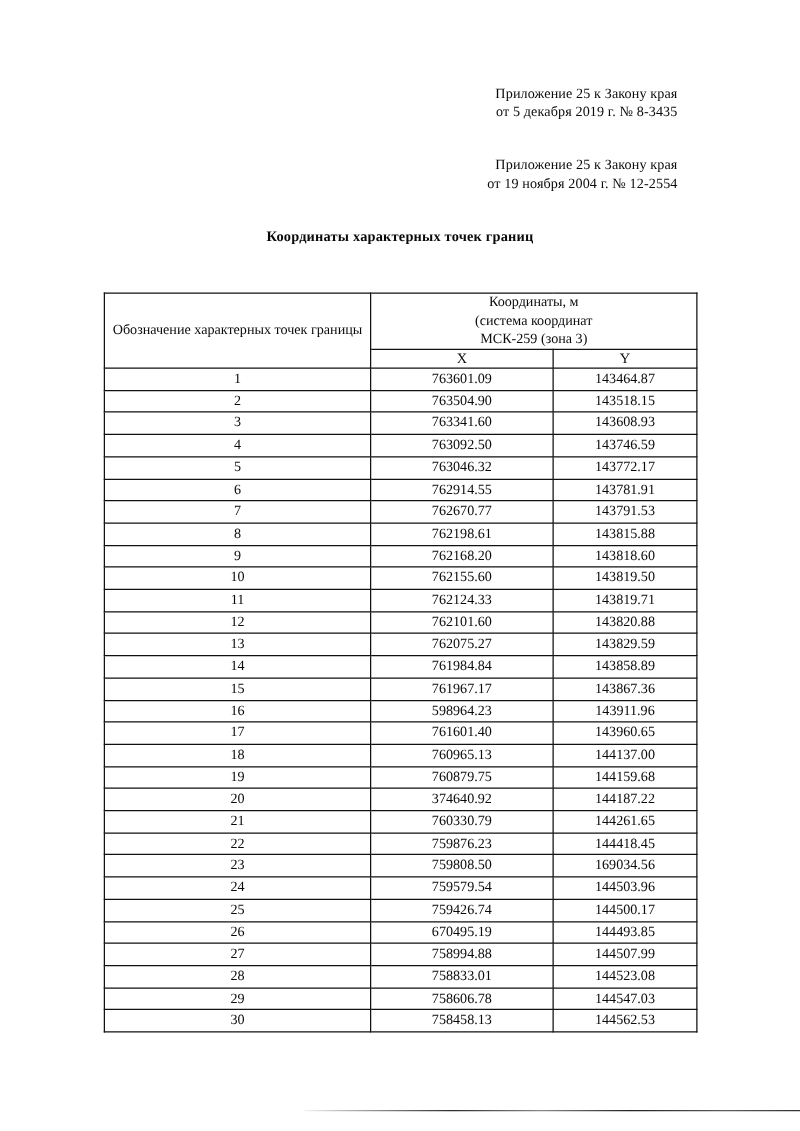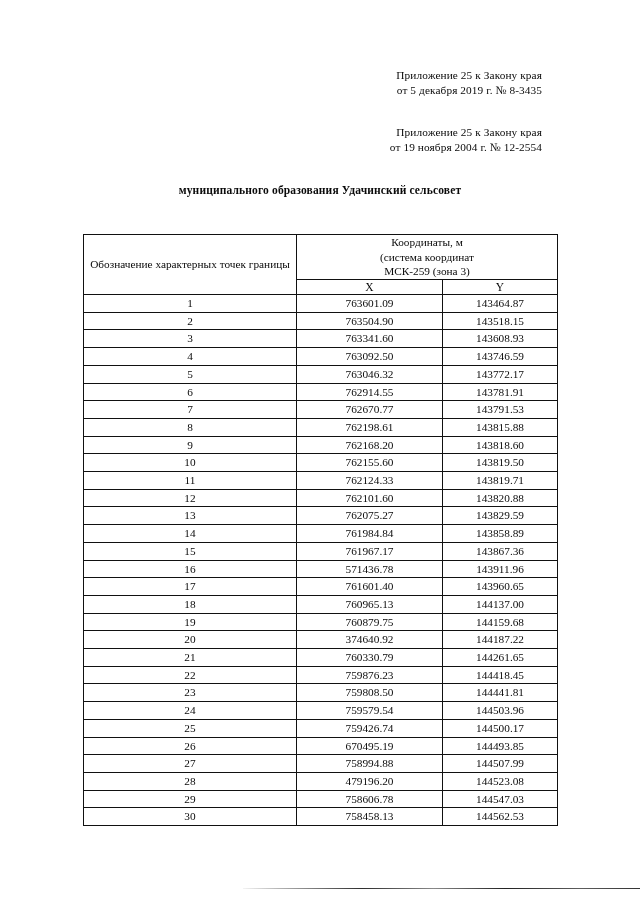--- a/index.html
+++ b/index.html
@@ -123,21 +123,21 @@
     <div>Приложение 25 к Закону края</div>
     <div>от 5 декабря 2019 г. № 8-3435</div>
   </div>
 
   <div class="appendix-block" id="appendix-2">
     <div>Приложение 25 к Закону края</div>
     <div>от 19 ноября 2004 г. № 12-2554</div>
   </div>
 
   <div class="doc-title">
-    <div>муниципального образования Удачинский сельсовет</div>
+    <div>Координаты характерных точек границ</div>
   </div>
 
   <div class="coord-table-wrap">
     <table class="coord-table">
       <colgroup>
         <col class="c-label">
         <col class="c-x">
         <col class="c-y">
       </colgroup>
       <thead>
@@ -228,21 +228,21 @@
             <td class="cell">761984.84</td>
             <td class="cell">143858.89</td>
           </tr>
           <tr>
             <td class="cell">15</td>
             <td class="cell">761967.17</td>
             <td class="cell">143867.36</td>
           </tr>
           <tr>
             <td class="cell">16</td>
-            <td class="cell">571436.78</td>
+            <td class="cell">598964.23</td>
             <td class="cell">143911.96</td>
           </tr>
           <tr>
             <td class="cell">17</td>
             <td class="cell">761601.40</td>
             <td class="cell">143960.65</td>
           </tr>
           <tr>
             <td class="cell">18</td>
             <td class="cell">760965.13</td>
@@ -264,21 +264,21 @@
             <td class="cell">144261.65</td>
           </tr>
           <tr>
             <td class="cell">22</td>
             <td class="cell">759876.23</td>
             <td class="cell">144418.45</td>
           </tr>
           <tr>
             <td class="cell">23</td>
             <td class="cell">759808.50</td>
-            <td class="cell">144441.81</td>
+            <td class="cell">169034.56</td>
           </tr>
           <tr>
             <td class="cell">24</td>
             <td class="cell">759579.54</td>
             <td class="cell">144503.96</td>
           </tr>
           <tr>
             <td class="cell">25</td>
             <td class="cell">759426.74</td>
             <td class="cell">144500.17</td>
@@ -288,21 +288,21 @@
             <td class="cell">670495.19</td>
             <td class="cell">144493.85</td>
           </tr>
           <tr>
             <td class="cell">27</td>
             <td class="cell">758994.88</td>
             <td class="cell">144507.99</td>
           </tr>
           <tr>
             <td class="cell">28</td>
-            <td class="cell">479196.20</td>
+            <td class="cell">758833.01</td>
             <td class="cell">144523.08</td>
           </tr>
           <tr>
             <td class="cell">29</td>
             <td class="cell">758606.78</td>
             <td class="cell">144547.03</td>
           </tr>
           <tr>
             <td class="cell">30</td>
             <td class="cell">758458.13</td>

